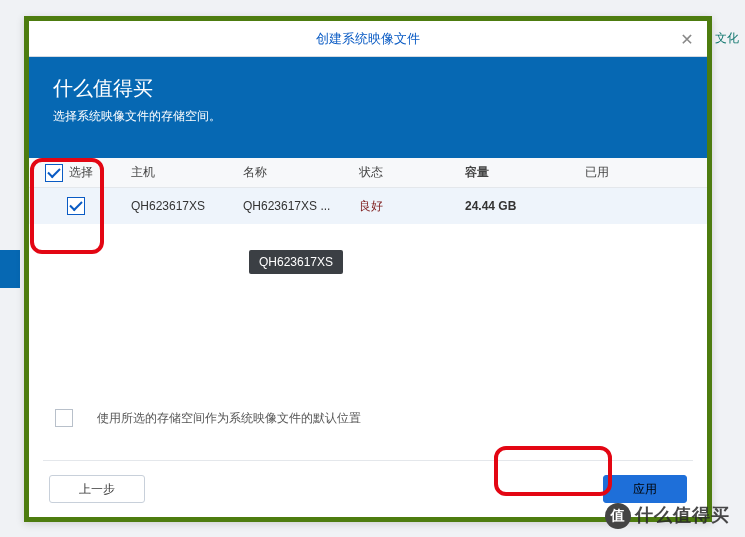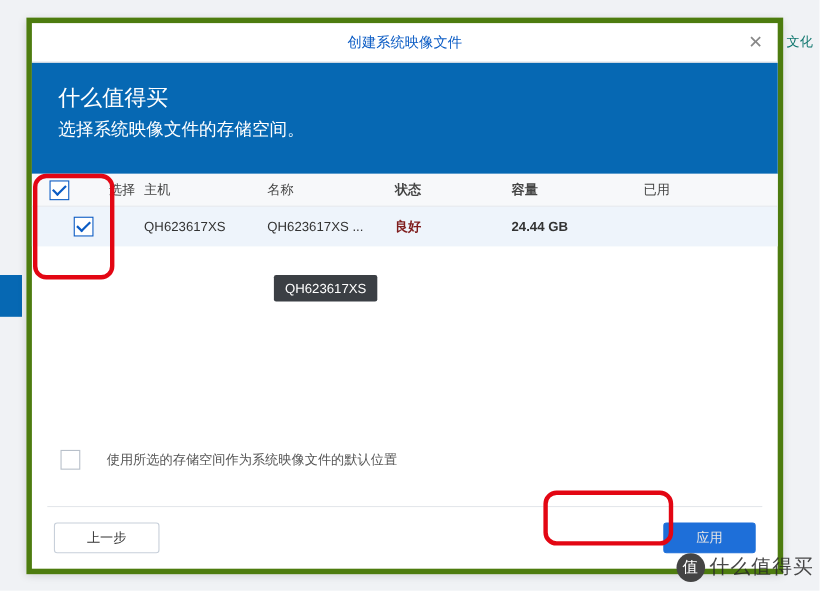--- a/index.html
+++ b/index.html
@@ -30,36 +30,36 @@
       cursor: pointer; color: #888; font-size: 16px;
     }
     
     .banner {
       height: 101px;
       background: #0668b3;
       padding: 18px 24px 0;
       color: #fff;
     }
     .banner-title { font-size: 20px; font-weight: 500; margin-bottom: 6px; }
-    .banner-sub { font-size: 16px; }
+    .banner-sub { font-size: 12px; }
     
     .table-area { padding: 0; }
     .thead {
       display: flex;
       height: 30px;
       background: #f7f8fa;
       border-bottom: 1px solid #e4e7eb;
       align-items: center;
       font-size: 12px;
       color: #444;
     }
-    .col-select { width: 94px; padding-left: 16px; display: flex; align-items: center; justify-content: space-between; }
+    .col-select { width: 94px; padding-left: 16px; display: flex; align-items: center; }
     .col-host { width: 112px; padding-left: 8px; }
     .col-name { width: 116px; padding-left: 8px; }
-    .col-status { width: 106px; padding-left: 8px; font-weight: bold; }
+    .col-status { width: 106px; padding-left: 8px; }
     .col-capacity { width: 120px; padding-left: 8px; font-weight: bold; }
     .col-used { flex: 1; padding-left: 8px; }
     
     .trow {
       display: flex;
       height: 36px;
       align-items: center;
       font-size: 12px;
       color: #333;
       background: #eef4fb;
@@ -131,21 +131,21 @@
       display: inline-flex;
       align-items: center;
       justify-content: center;
       border: 1px solid #c8d0da;
       background: #fff;
       color: #333;
     }
     .btn.primary {
       background: #1e6fd9;
       border-color: #1e6fd9;
-      color: #e5e5e5;
+      color: #000000;
     }
     .footer-right { margin-left: auto; display: flex; gap: 14px; }
     
     .side-text {
       position: absolute;
       right: 6px; top: 30px;
       font-size: 12px;
       color: #0f766e;
     }
     .blue-strip {
@@ -159,23 +159,23 @@
       position: absolute;
       border: 4px solid #e30613;
       border-radius: 12px;
       pointer-events: none;
     }
     .hl1 { left: 30px; top: 158px; width: 74px; height: 96px; }
     .hl2 { left: 494px; top: 446px; width: 118px; height: 50px; }
     
     .watermark {
       position: absolute;
-      right: 5px; bottom: 8px;
+      right: 15px; bottom: 8px;
       font-size: 18px;
-      font-weight: normal;
+      font-weight: bold;
       color: rgba(40,40,40,0.85);
       letter-spacing: 1px;
     }
     .wm-circle {
       display: inline-flex;
       width: 26px; height: 26px;
       border-radius: 50%;
       background: #444;
       color: #fff;
       align-items: center;

